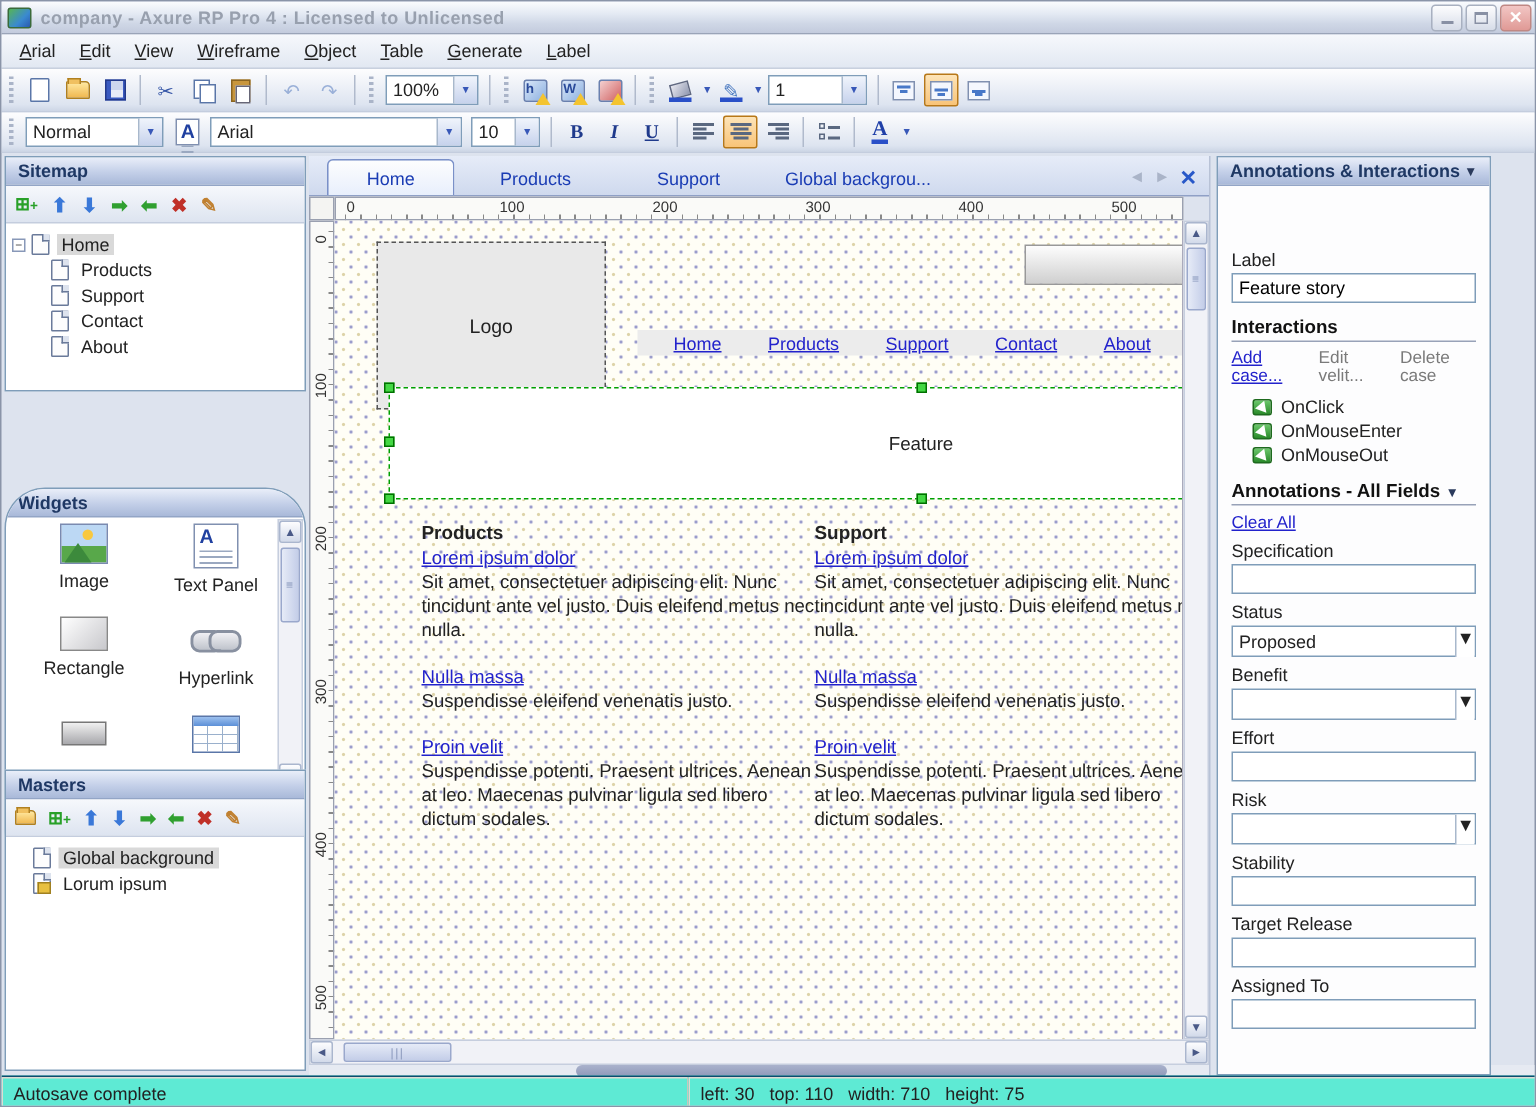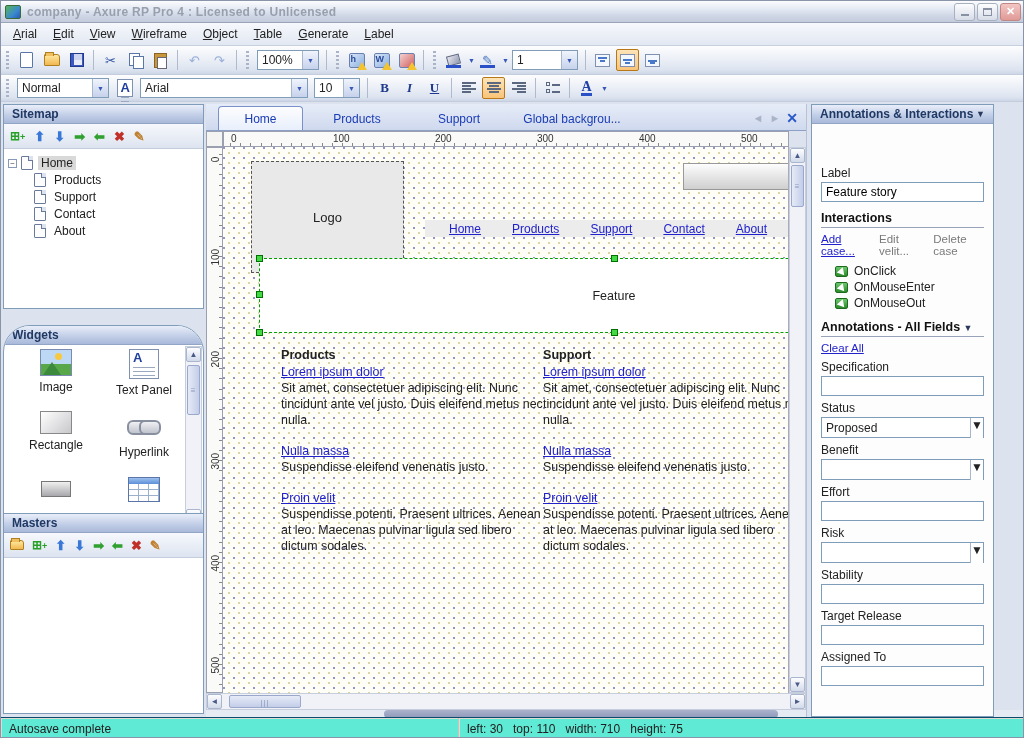--- a/index.html
+++ b/index.html
@@ -375,21 +375,21 @@
           <em style="top:9px"></em>
         </span>
       </div>
     <div class="tb-sep"></div>
     <div class="tb-btn">
         <span class="ic-fontcolor">A</span>
       </div>
     <span class="drop-arrow">▼</span>
   </div>
 
-  <div class="panel" style="top:103px; height:205px;">
+  <div class="panel" style="top:103px; height:157px;">
     <div class="panel-header">
       <span class="panel-title">Sitemap</span>
     </div>
     <div class="panel-toolbar">
       <span class="ptb-ic addpage-ic">⊞<span style="color:#28a028;font-size:9px">+</span></span>
       <span class="ptb-ic arrow-blue">⬆</span>
       <span class="ptb-ic arrow-blue">⬇</span>
       <span class="ptb-ic arrow-green">➡</span>
       <span class="ptb-ic arrow-green">⬅</span>
       <span class="ptb-ic red">✖</span>
@@ -466,20 +466,30 @@
     <div class="panel-toolbar" style="gap:8px">
       <span class="ptb-ic"><span class="ic-folder" style="display:inline-block;width:14px;height:10px"></span></span>
       <span class="ptb-ic addpage-ic">⊞<span style="color:#28a028;font-size:9px">+</span></span>
       <span class="ptb-ic arrow-blue">⬆</span>
       <span class="ptb-ic arrow-blue">⬇</span>
       <span class="ptb-ic arrow-green">➡</span>
       <span class="ptb-ic arrow-green">⬅</span>
       <span class="ptb-ic red">✖</span>
       <span class="ptb-ic pencil-ic">✎</span>
     </div>
+    <div class="tree" style="padding-left:18px">
+      <div class="tree-row">
+        <span class="page-ic"></span>
+        <span class="tree-label sel">Global background</span>
+      </div>
+      <div class="tree-row">
+        <span class="page-ic master"></span>
+        <span class="tree-label">Lorum ipsum</span>
+      </div>
+    </div>
   </div>
 
   <div class="tabbar">
     <div class="tab active" style="margin-left:12px">Home</div>
     <div class="tab" style="min-width:108px">Products</div>
     <div class="tab" style="min-width:96px">Support</div>
     <div class="tab" style="min-width:130px">Global backgrou...</div>
     <div class="tab-nav">
       <span class="navarr">◄</span>
       <span class="navarr">►</span>

